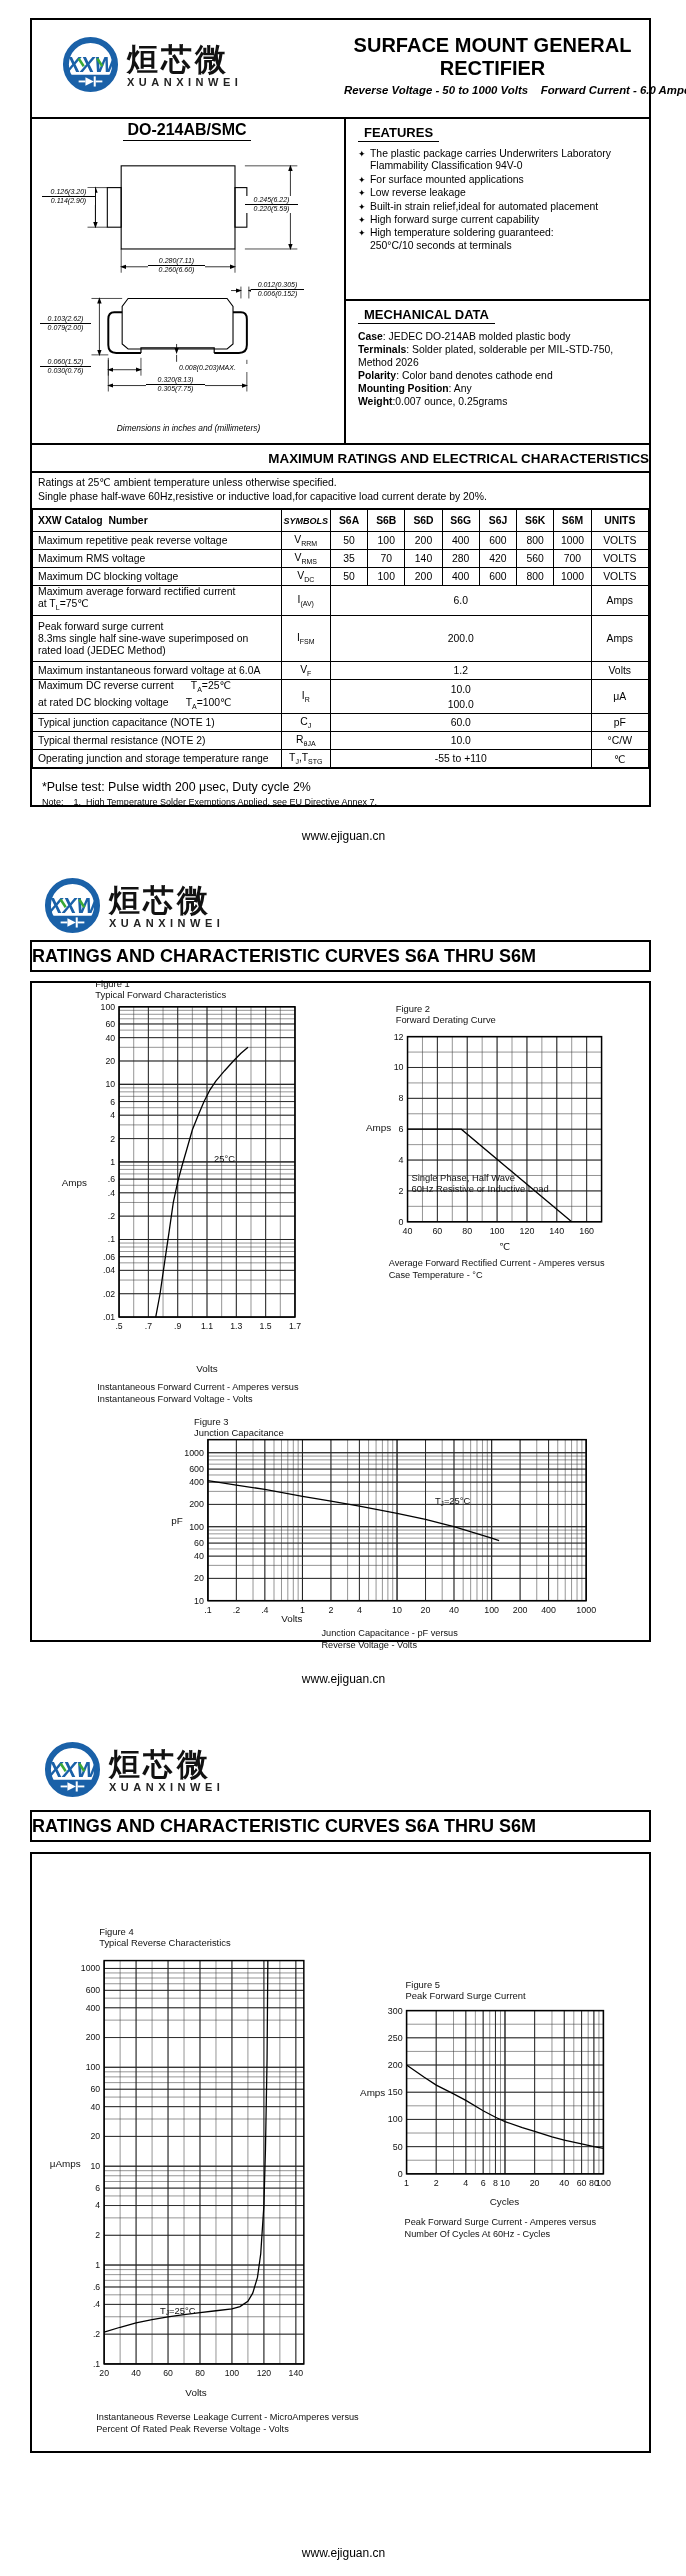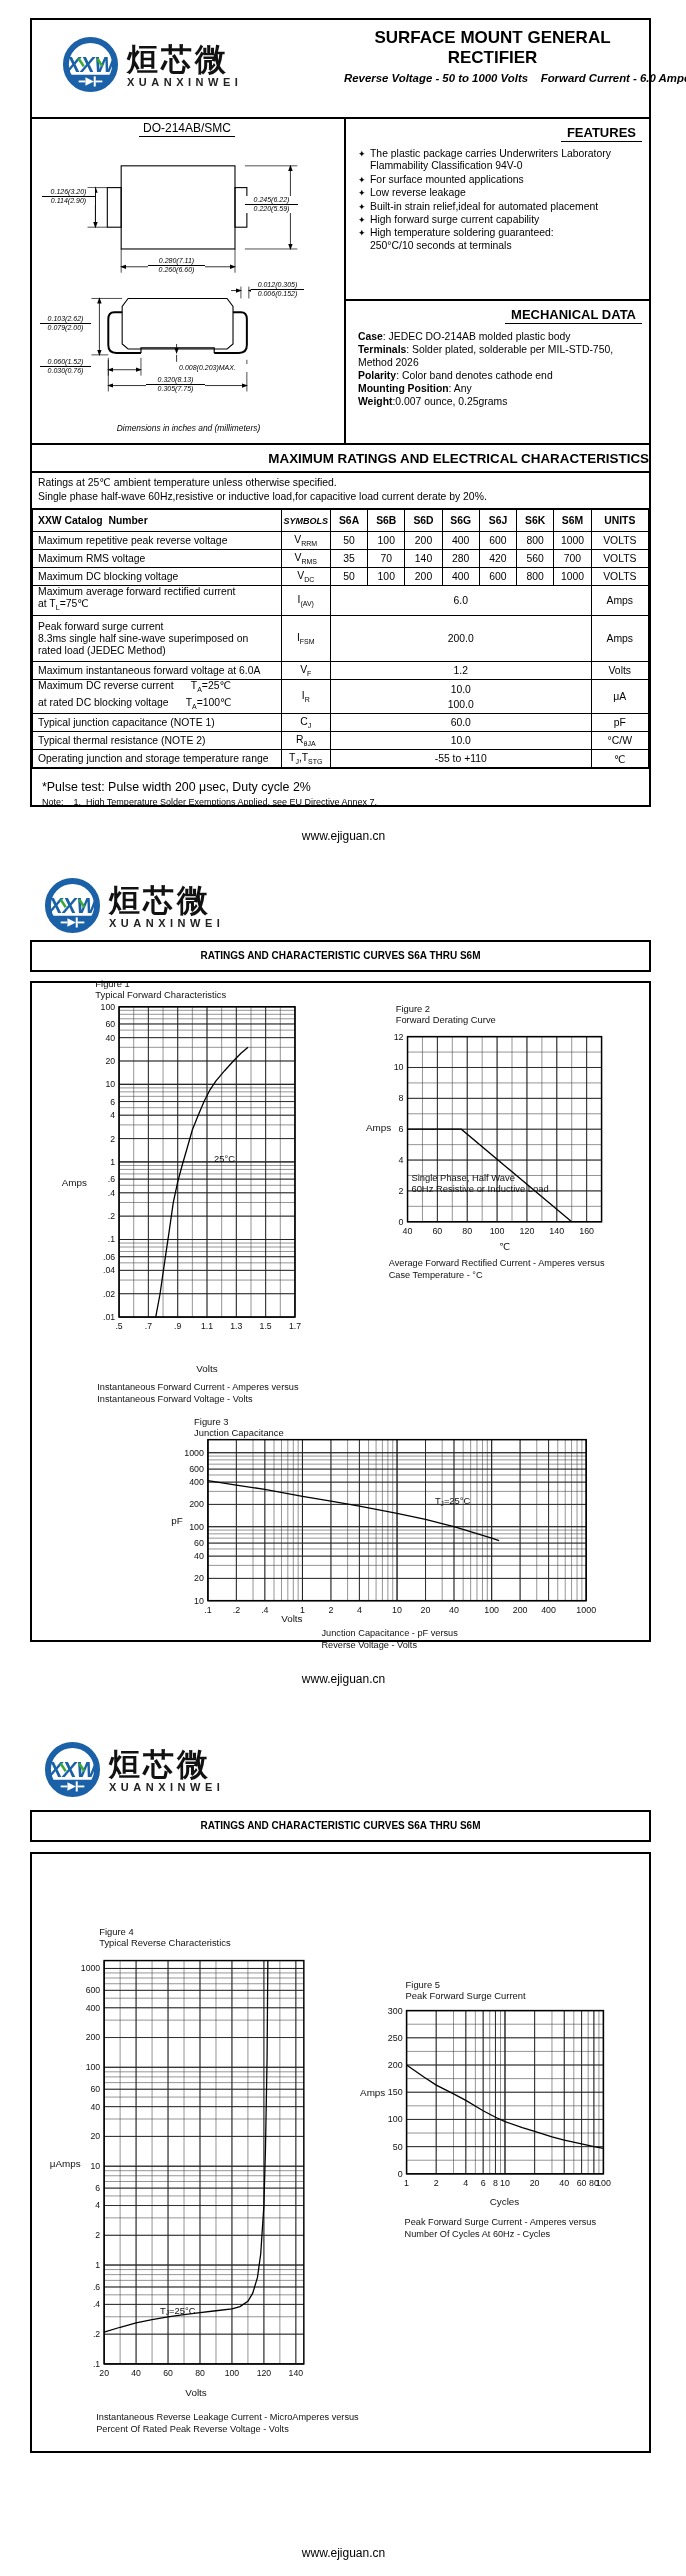--- a/index.html
+++ b/index.html
@@ -6,55 +6,55 @@
   body{width:687px;height:2576px;position:relative;background:#fff;
        font-family:"Liberation Sans","DejaVu Sans",sans-serif;color:#000;font-size:11px}
   .abs{position:absolute}
   .page-frame{position:absolute;left:30px;top:18px;width:621px;border:2px solid #000}
   .hdr{height:99px;border-bottom:2px solid #000;position:relative}
   .logo{display:flex;align-items:center;gap:6px;position:absolute}
   .logo .cn{font-size:31px;font-weight:bold;letter-spacing:3px;line-height:32px;color:#111}
   .logo .en{font-size:11px;font-weight:bold;letter-spacing:4.5px;color:#222}
   .titleblk{position:absolute;left:312px;top:8px;width:297px;text-align:center}
   .t1{font-size:25px;font-weight:bold;display:inline-block;border-bottom:2px solid #000;padding:0 8px 2px}
-  .t2{font-size:17px;font-weight:bold;}
+  .t2{font-size:20px;font-weight:bold;margin-top:6px}
   .t3{font-size:11.4px;font-style:italic;font-weight:bold;margin-top:4px;white-space:pre}
   .twocol{height:326px;position:relative;border-bottom:2px solid #000}
   .leftcol{position:absolute;left:0;top:0;width:314px;height:326px;border-right:2px solid #000}
   .rightcol{position:absolute;left:314px;top:0;width:304px;height:326px}
   .featbox{height:182px;border-bottom:2px solid #000;padding:6px 8px 0 12px}
   .mechbox{padding:6px 8px 0 12px}
-  .secheadc{text-align:right;margin-bottom:6px}
+  .secheadc{text-align:left;margin-bottom:6px}
   .sechead{font-size:13px;font-weight:bold;display:inline-block;border-bottom:1.5px solid #000;padding:0 6px 1px}
   .feat li{list-style:none;font-size:10.4px;line-height:12.4px;display:flex;margin-bottom:1px}
   .feat .blt{width:12px;flex:0 0 12px;font-size:9px}
   .feat .ftx{white-space:pre-line}
   .mech div{font-size:10.4px;line-height:13px;white-space:pre-line}
   .banner{height:28px;border-bottom:2px solid #000;text-align:right;font-weight:bold;font-size:13.4px;line-height:28px}
   .conds{height:36px;border-bottom:1.5px solid #000;padding:3px 0 0 6px}
   .conds div{font-size:10.4px;line-height:14px}
   table.rt{width:100%;border-collapse:collapse;table-layout:fixed}
   table.rt td,table.rt th{border:1px solid #000;font-size:10.4px;padding:0 2px;text-align:center;vertical-align:middle;font-weight:normal}
   table.rt .pc{text-align:left;padding-left:5px;white-space:pre-wrap;line-height:12px}
   table.rt th{font-weight:bold}
   table.rt .symh{font-style:italic;font-size:9px}
   table.rt sub{font-size:7px}
   table.rt tr{height:18px}
   .notes{padding:11px 10px;border-top:1px solid #000}
   .note1{font-size:12.4px;margin-bottom:3px}
   .note2{font-size:9px;white-space:pre}
   .pkghead{position:absolute;left:30px;top:121px;width:314px;text-align:center}
-  .pkghead span{font-size:12px;font-weight:normal;display:inline-block;border-bottom:1.5px solid #000;padding:0 4px 1px}
+  .pkghead span{font-size:16px;font-weight:bold;display:inline-block;border-bottom:1.5px solid #000;padding:0 4px 1px}
   .dim{position:absolute;font-size:7px;font-style:italic;text-align:center;background:#fff;line-height:8px;z-index:3}
   .dim .t{border-bottom:0.8px solid #000;padding:0 1px;display:block}
   .dim .b{display:block;padding:0 1px}
   .pkgcap{position:absolute;left:59px;top:423px;width:259px;text-align:center;font-size:8.4px;font-style:italic}
   .footer{position:absolute;width:687px;left:0;text-align:center;font-size:12px}
   .banner2{position:absolute;left:30px;width:621px;height:32px;border:2px solid #000;
-           text-align:center;font-weight:bold;font-size:10px;line-height:28px}
+           font-weight:bold;font-size:18px;line-height:28px}
   .figbox{position:absolute;left:30px;width:621px;border:2px solid #000;background:#fff}
   .chart{z-index:2}
   svg text{font-family:"Liberation Sans","DejaVu Sans",sans-serif}
 </style>
 </head>
 <body>
 
 <div class="page-frame" style="height:789px">
   <div class="hdr">
     <div class="logo" style="left:28px;top:14px">

